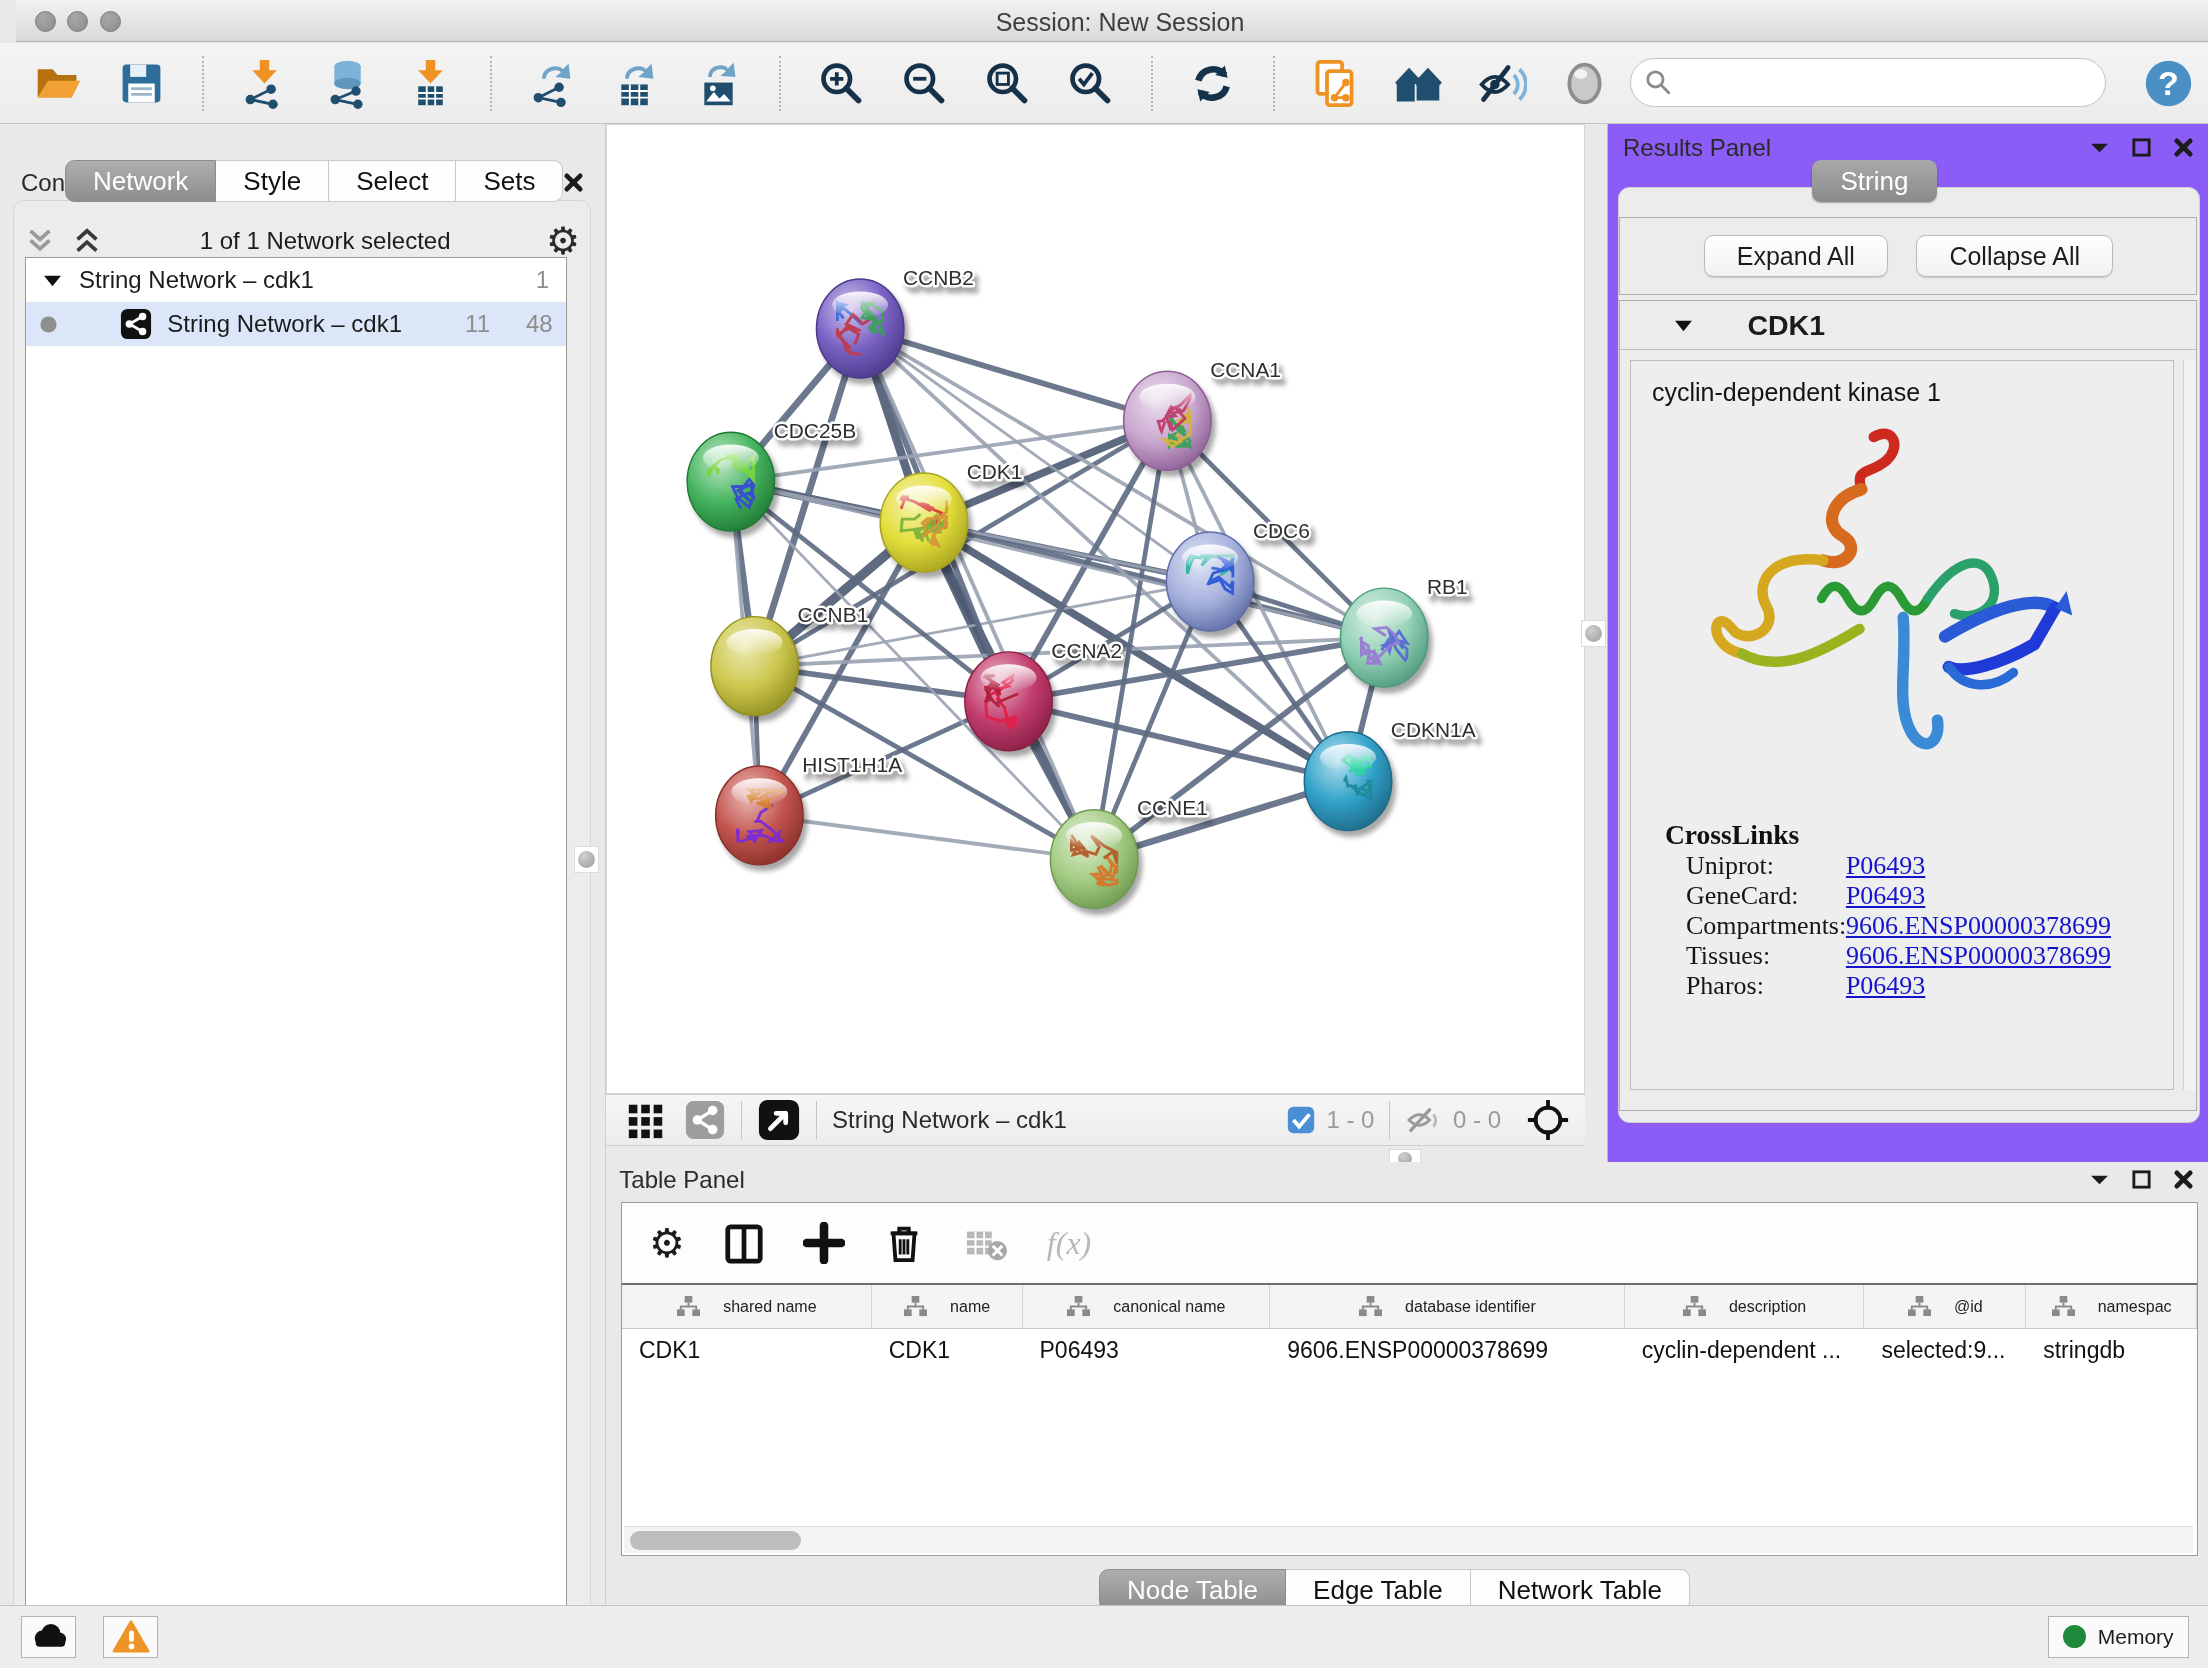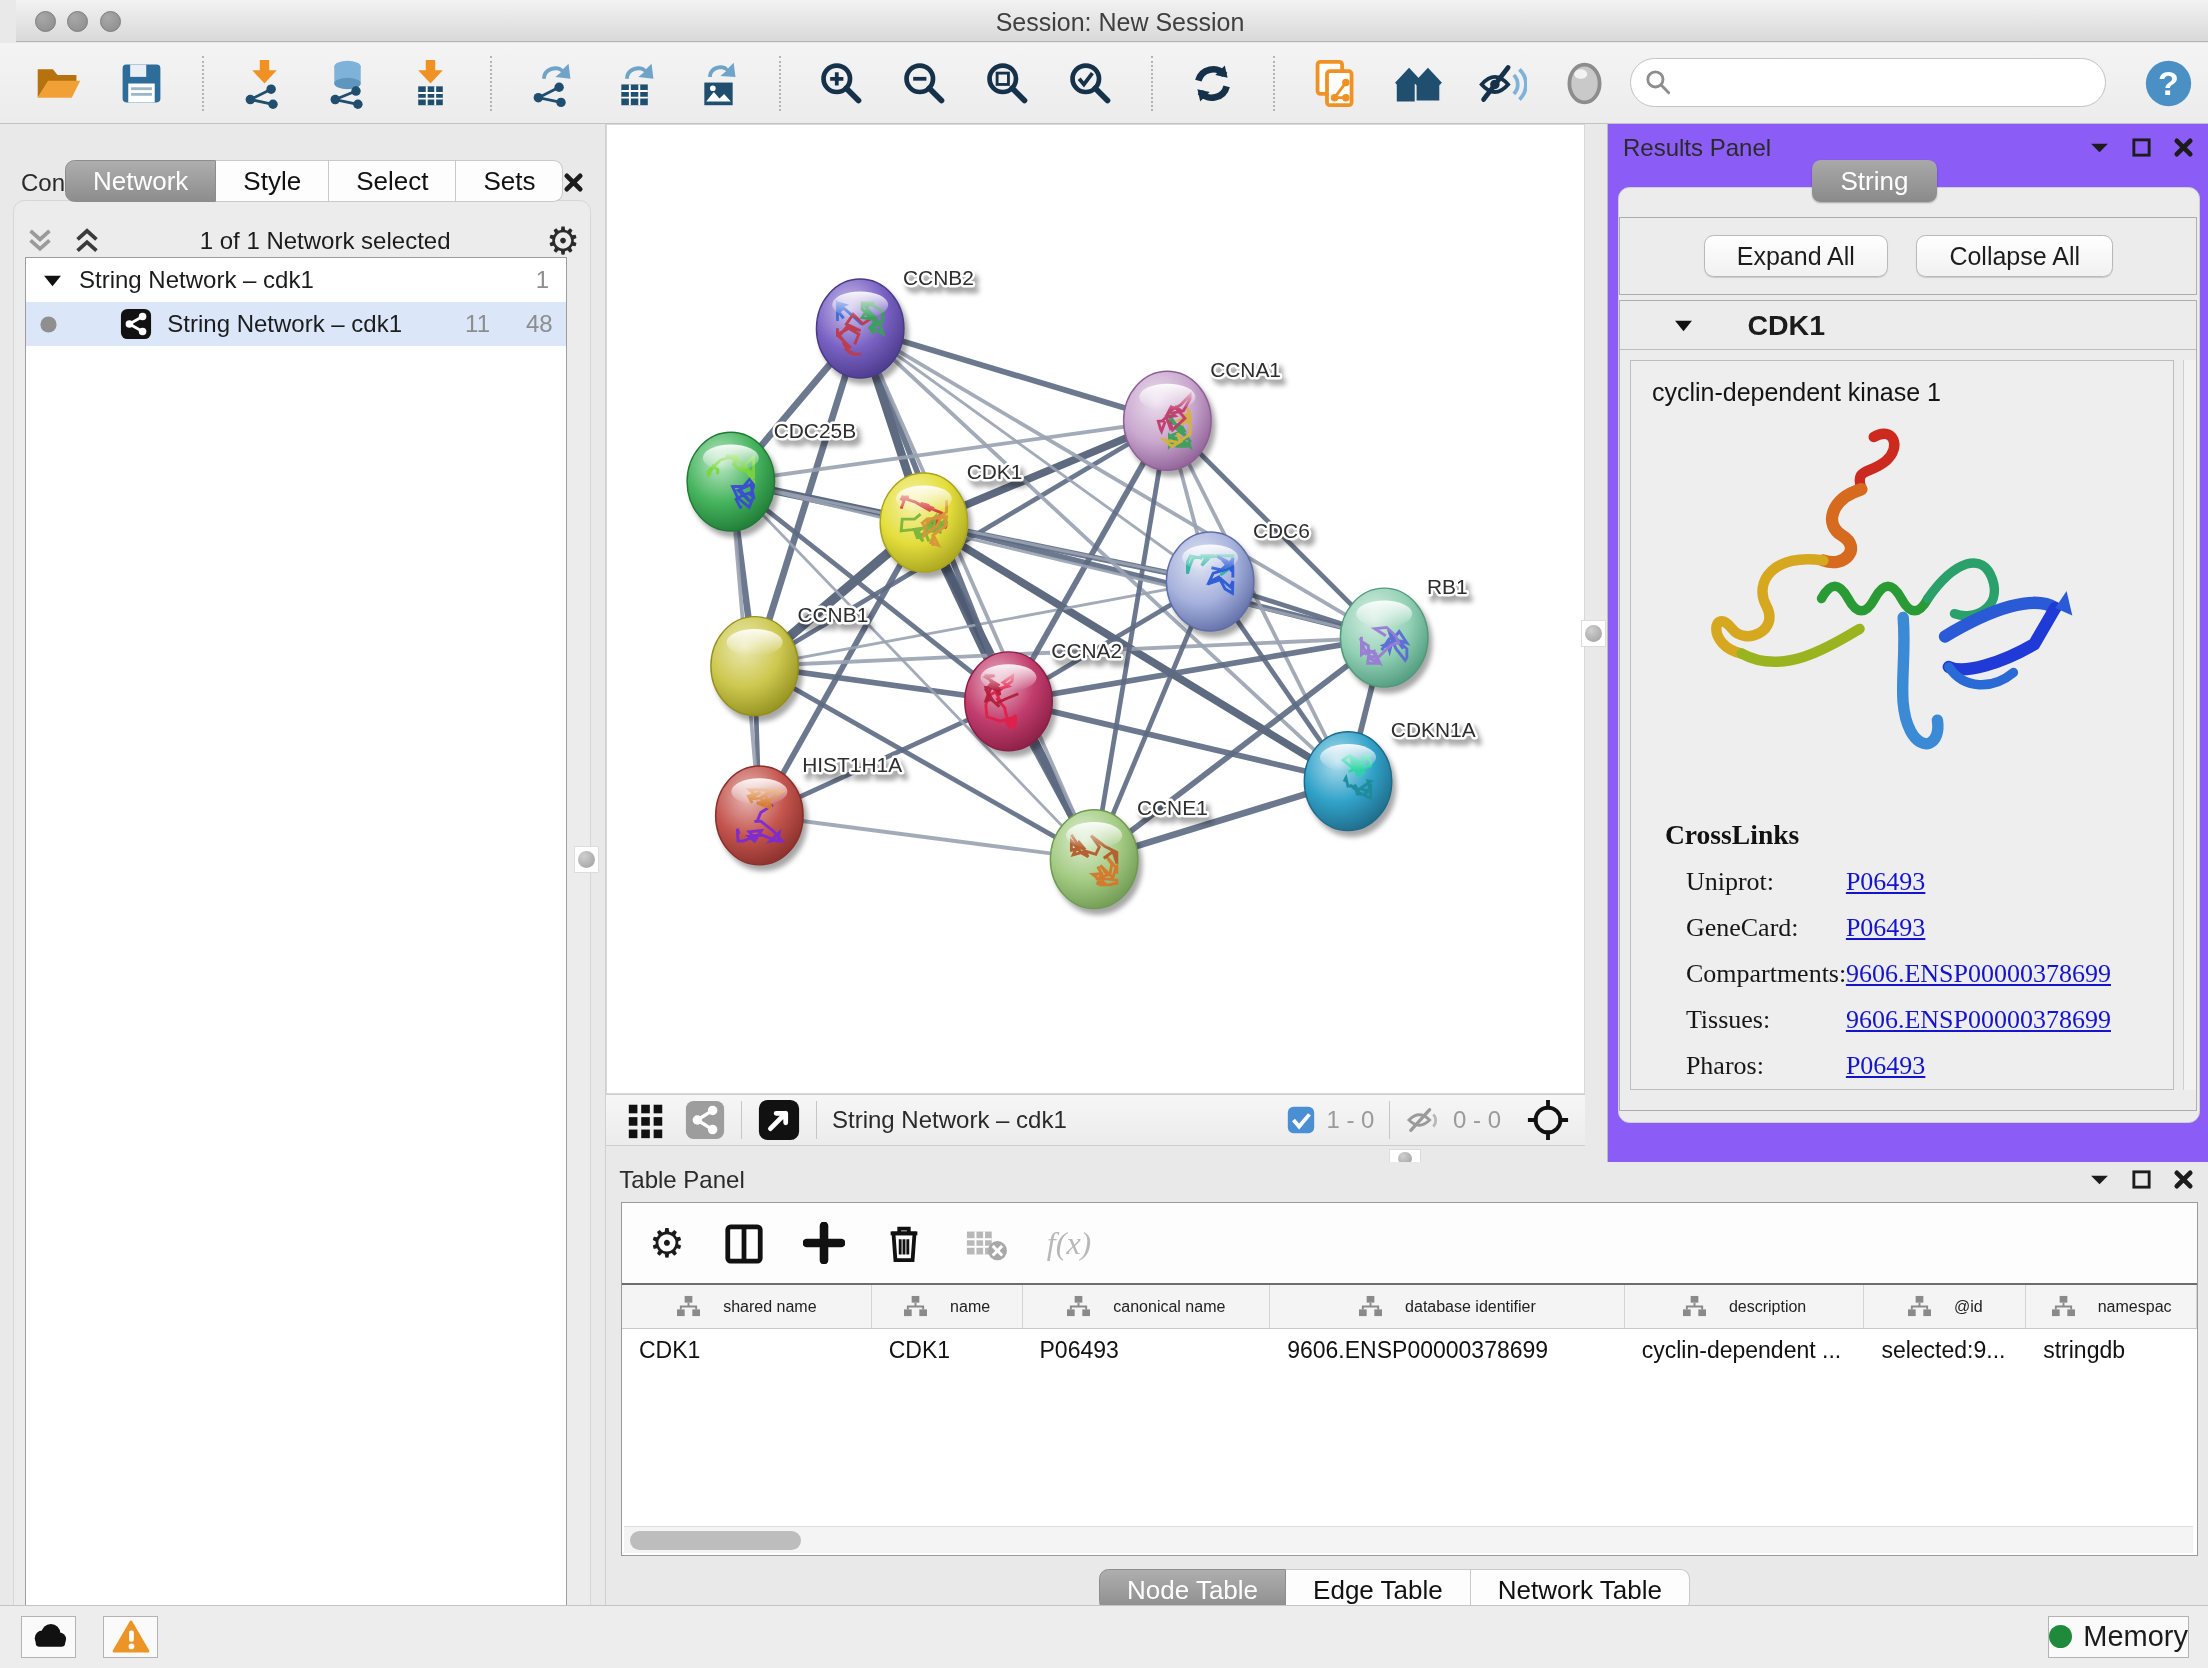--- a/index.html
+++ b/index.html
@@ -74,21 +74,21 @@
   .rp-btn { height:42px; padding:0 32px; background:linear-gradient(#ffffff,#f1f1f1); border:1px solid #b9b9b9;
     border-radius:9.5px; font-size:25px; display:flex; align-items:center; box-shadow:0 1px 1px rgba(0,0,0,.15); }
   .rp-mainbox { position:absolute; left:11.4px; top:176px; width:578px; height:811px; border:1.9px solid #adadad; background:#ececec; }
   .rp-sectionhead { height:49px; display:flex; align-items:center; gap:53px; padding-left:53px; border-bottom:1.9px solid #bdbdbd; }
   .rp-sectionhead .name { font-size:28.5px; font-weight:bold; }
   .rp-innerbox { position:absolute; left:9.5px; top:59px; width:544px; height:730px; border:1.9px solid #bdbdbd; background:#eeeeee; }
   .rp-desc { font-size:25px; padding:17px 0 0 21px; color:#141414; }
   .rp-scroll { position:absolute; right:0px; top:59px; width:13.3px; height:730px; background:#f2f2f2; border-left:1px solid #cfcfcf; }
   .crosslinks { position:absolute; left:34px; top:458px; font-family:"Liberation Serif",serif; }
   .cl-title { font-size:27.6px; font-weight:bold; color:#111; }
-  .cl-row { display:flex; margin-top:16px; }
+  .cl-row { display:flex; margin-top:0; }
   .cl-label { width:181px; font-size:26px; color:#161616; padding-left:21px; }
   .cl-link { font-size:26px; color:#1414cc; text-decoration:underline; }
 
   
   .table-panel { position:absolute; left:606px; top:1162px; width:1603px; height:443px; background:#e9e9e9; }
   .tp-header { position:absolute; left:13.3px; top:3.8px; width:1575px; display:flex; justify-content:space-between; align-items:center; }
   .tp-box { position:absolute; left:15px; top:40px; width:1577px; height:354px; background:#fff; border:1.9px solid #9a9a9a; }
   .tp-toolbar { height:82px; display:flex; align-items:center; gap:38px; padding-left:27px; border-bottom:2.9px solid #6d6d6d; background:#fdfdfd; }
   .tp-headrow { height:44px; display:flex; background:#f4f4f4; border-bottom:1.9px solid #c9c9c9; }
   .th-cell { display:flex; align-items:center; justify-content:center; gap:22px; font-size:16px; color:#222;
@@ -97,21 +97,21 @@
   .td-cell { display:flex; align-items:center; font-size:23px; color:#111; padding-left:17px; overflow:hidden; white-space:nowrap; }
   .tp-hscroll { position:absolute; left:1.9px; bottom:1.9px; width:1569px; height:27px; background:#f4f4f4; border-top:1px solid #ddd; }
   .tp-thumb { position:absolute; left:5.7px; top:3.8px; width:171px; height:19px; border-radius:9.5px; background:#bdbdbd; }
   .tp-tabs { position:absolute; left:493px; top:407px; display:flex; }
   .fx { font-family:"Liberation Serif",serif; font-style:italic; font-size:32px; color:#b8b8b8; }
 
   
   .statusbar { position:absolute; left:0; top:1605px; width:2208px; height:63px; background:#ededed; border-top:1px solid #c4c4c4; }
   .sb-btn { position:absolute; top:9.5px; height:42px; background:#fafafa; border:1.9px solid #b3b3b3;
     display:flex; align-items:center; justify-content:center; }
-  .mem-label { font-size:29px; margin-left:11.4px; }
+  .mem-label { font-size:21px; margin-left:11.4px; }
   .mem-dot { width:23px; height:23px; border-radius:50%; background:#1f8a3b; }
 </style>
 </head>
 <body>
 
 <div class="titlebar">
   <div class="tl" style="left:19px"></div>
   <div class="tl" style="left:51px"></div>
   <div class="tl" style="left:84px"></div>
   <div class="win-title">Session: New Session</div>

